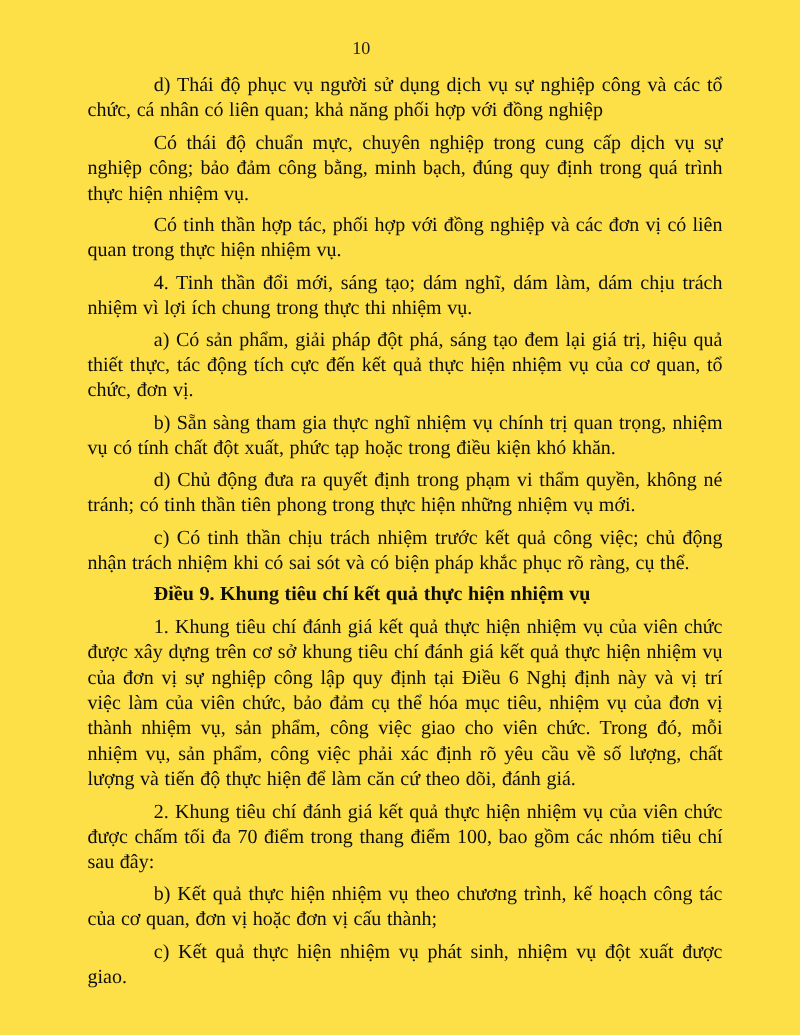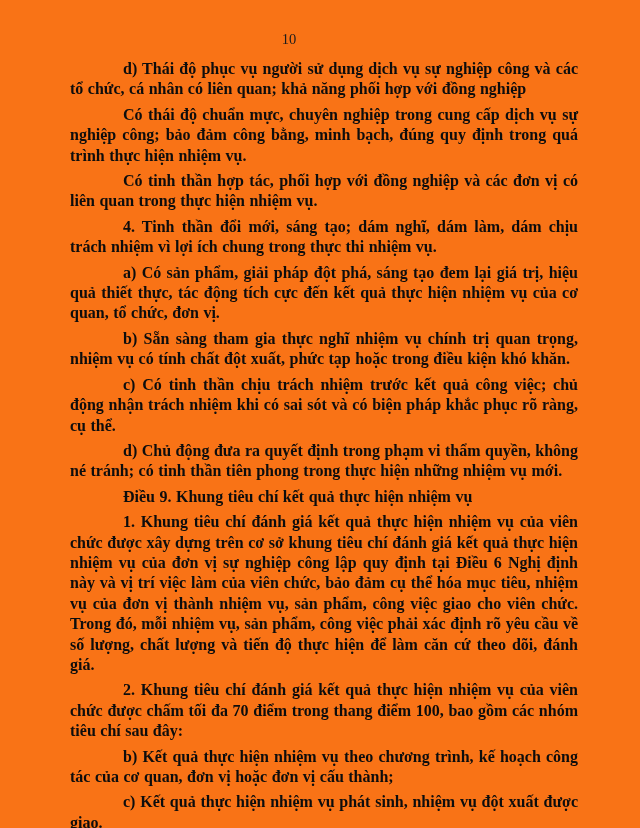--- a/index.html
+++ b/index.html
@@ -5,21 +5,21 @@
   * { margin: 0; padding: 0; box-sizing: border-box; }
   html, body { background: #ffffff; }
   body {
     width: 640px;
     font-family: "Liberation Serif", "DejaVu Serif", serif;
   }
   .page {
     position: relative;
     width: 640px;
     height: 828px;
-    background: #f97316;
+    background: #fde047;
     color: #111111;
     overflow: hidden;
   }
   .page-number {
     padding-top: 31px;
     width: 578px; 
     text-align: center;
     font-size: 14.5px;
     line-height: 16px;
     color: #1c1c1c;
@@ -29,41 +29,40 @@
     width: 508px;
     text-align: justify;
     font-size: 16px;
     line-height: 20.4px;
     color: #0d0d0d;
   }
   .content p {
     text-indent: 53px;
     margin-bottom: 5px;
     word-spacing: 0.5px;
-    font-weight: bold;
   }
   .content p.heading {
     font-weight: bold;
   }
 </style>
 </head>
 <body>
 
 <div class="page">
   <div class="page-number">10</div>
 
   <div class="content">
     <p>d) Thái độ phục vụ người sử dụng dịch vụ sự nghiệp công và các tổ chức, cá nhân có liên quan; khả năng phối hợp với đồng nghiệp</p>
     <p>Có thái độ chuẩn mực, chuyên nghiệp trong cung cấp dịch vụ sự nghiệp công; bảo đảm công bằng, minh bạch, đúng quy định trong quá trình thực hiện nhiệm vụ.</p>
     <p>Có tinh thần hợp tác, phối hợp với đồng nghiệp và các đơn vị có liên quan trong thực hiện nhiệm vụ.</p>
     <p>4. Tinh thần đổi mới, sáng tạo; dám nghĩ, dám làm, dám chịu trách nhiệm vì lợi ích chung trong thực thi nhiệm vụ.</p>
     <p>a) Có sản phẩm, giải pháp đột phá, sáng tạo đem lại giá trị, hiệu quả thiết thực, tác động tích cực đến kết quả thực hiện nhiệm vụ của cơ quan, tổ chức, đơn vị.</p>
     <p>b) Sẵn sàng tham gia thực nghĩ nhiệm vụ chính trị quan trọng, nhiệm vụ có tính chất đột xuất, phức tạp hoặc trong điều kiện khó khăn.</p>
+    <p>d) Chủ động đưa ra quyết định trong phạm vi thẩm quyền, không né tránh; có tinh thần tiên phong trong thực hiện những nhiệm vụ mới.</p>
     <p>c) Có tinh thần chịu trách nhiệm trước kết quả công việc; chủ động nhận trách nhiệm khi có sai sót và có biện pháp khắc phục rõ ràng, cụ thể.</p>
-    <p>d) Chủ động đưa ra quyết định trong phạm vi thẩm quyền, không né tránh; có tinh thần tiên phong trong thực hiện những nhiệm vụ mới.</p>
     <p class="heading">Điều 9. Khung tiêu chí kết quả thực hiện nhiệm vụ</p>
     <p>1. Khung tiêu chí đánh giá kết quả thực hiện nhiệm vụ của viên chức được xây dựng trên cơ sở khung tiêu chí đánh giá kết quả thực hiện nhiệm vụ của đơn vị sự nghiệp công lập quy định tại Điều 6 Nghị định này và vị trí việc làm của viên chức, bảo đảm cụ thể hóa mục tiêu, nhiệm vụ của đơn vị thành nhiệm vụ, sản phẩm, công việc giao cho viên chức. Trong đó, mỗi nhiệm vụ, sản phẩm, công việc phải xác định rõ yêu cầu về số lượng, chất lượng và tiến độ thực hiện để làm căn cứ theo dõi, đánh giá.</p>
     <p>2. Khung tiêu chí đánh giá kết quả thực hiện nhiệm vụ của viên chức được chấm tối đa 70 điểm trong thang điểm 100, bao gồm các nhóm tiêu chí sau đây:</p>
     <p>b) Kết quả thực hiện nhiệm vụ theo chương trình, kế hoạch công tác của cơ quan, đơn vị hoặc đơn vị cấu thành;</p>
     <p>c) Kết quả thực hiện nhiệm vụ phát sinh, nhiệm vụ đột xuất được giao.</p>
 
   </div>
 </div>
 
 </body></html>

